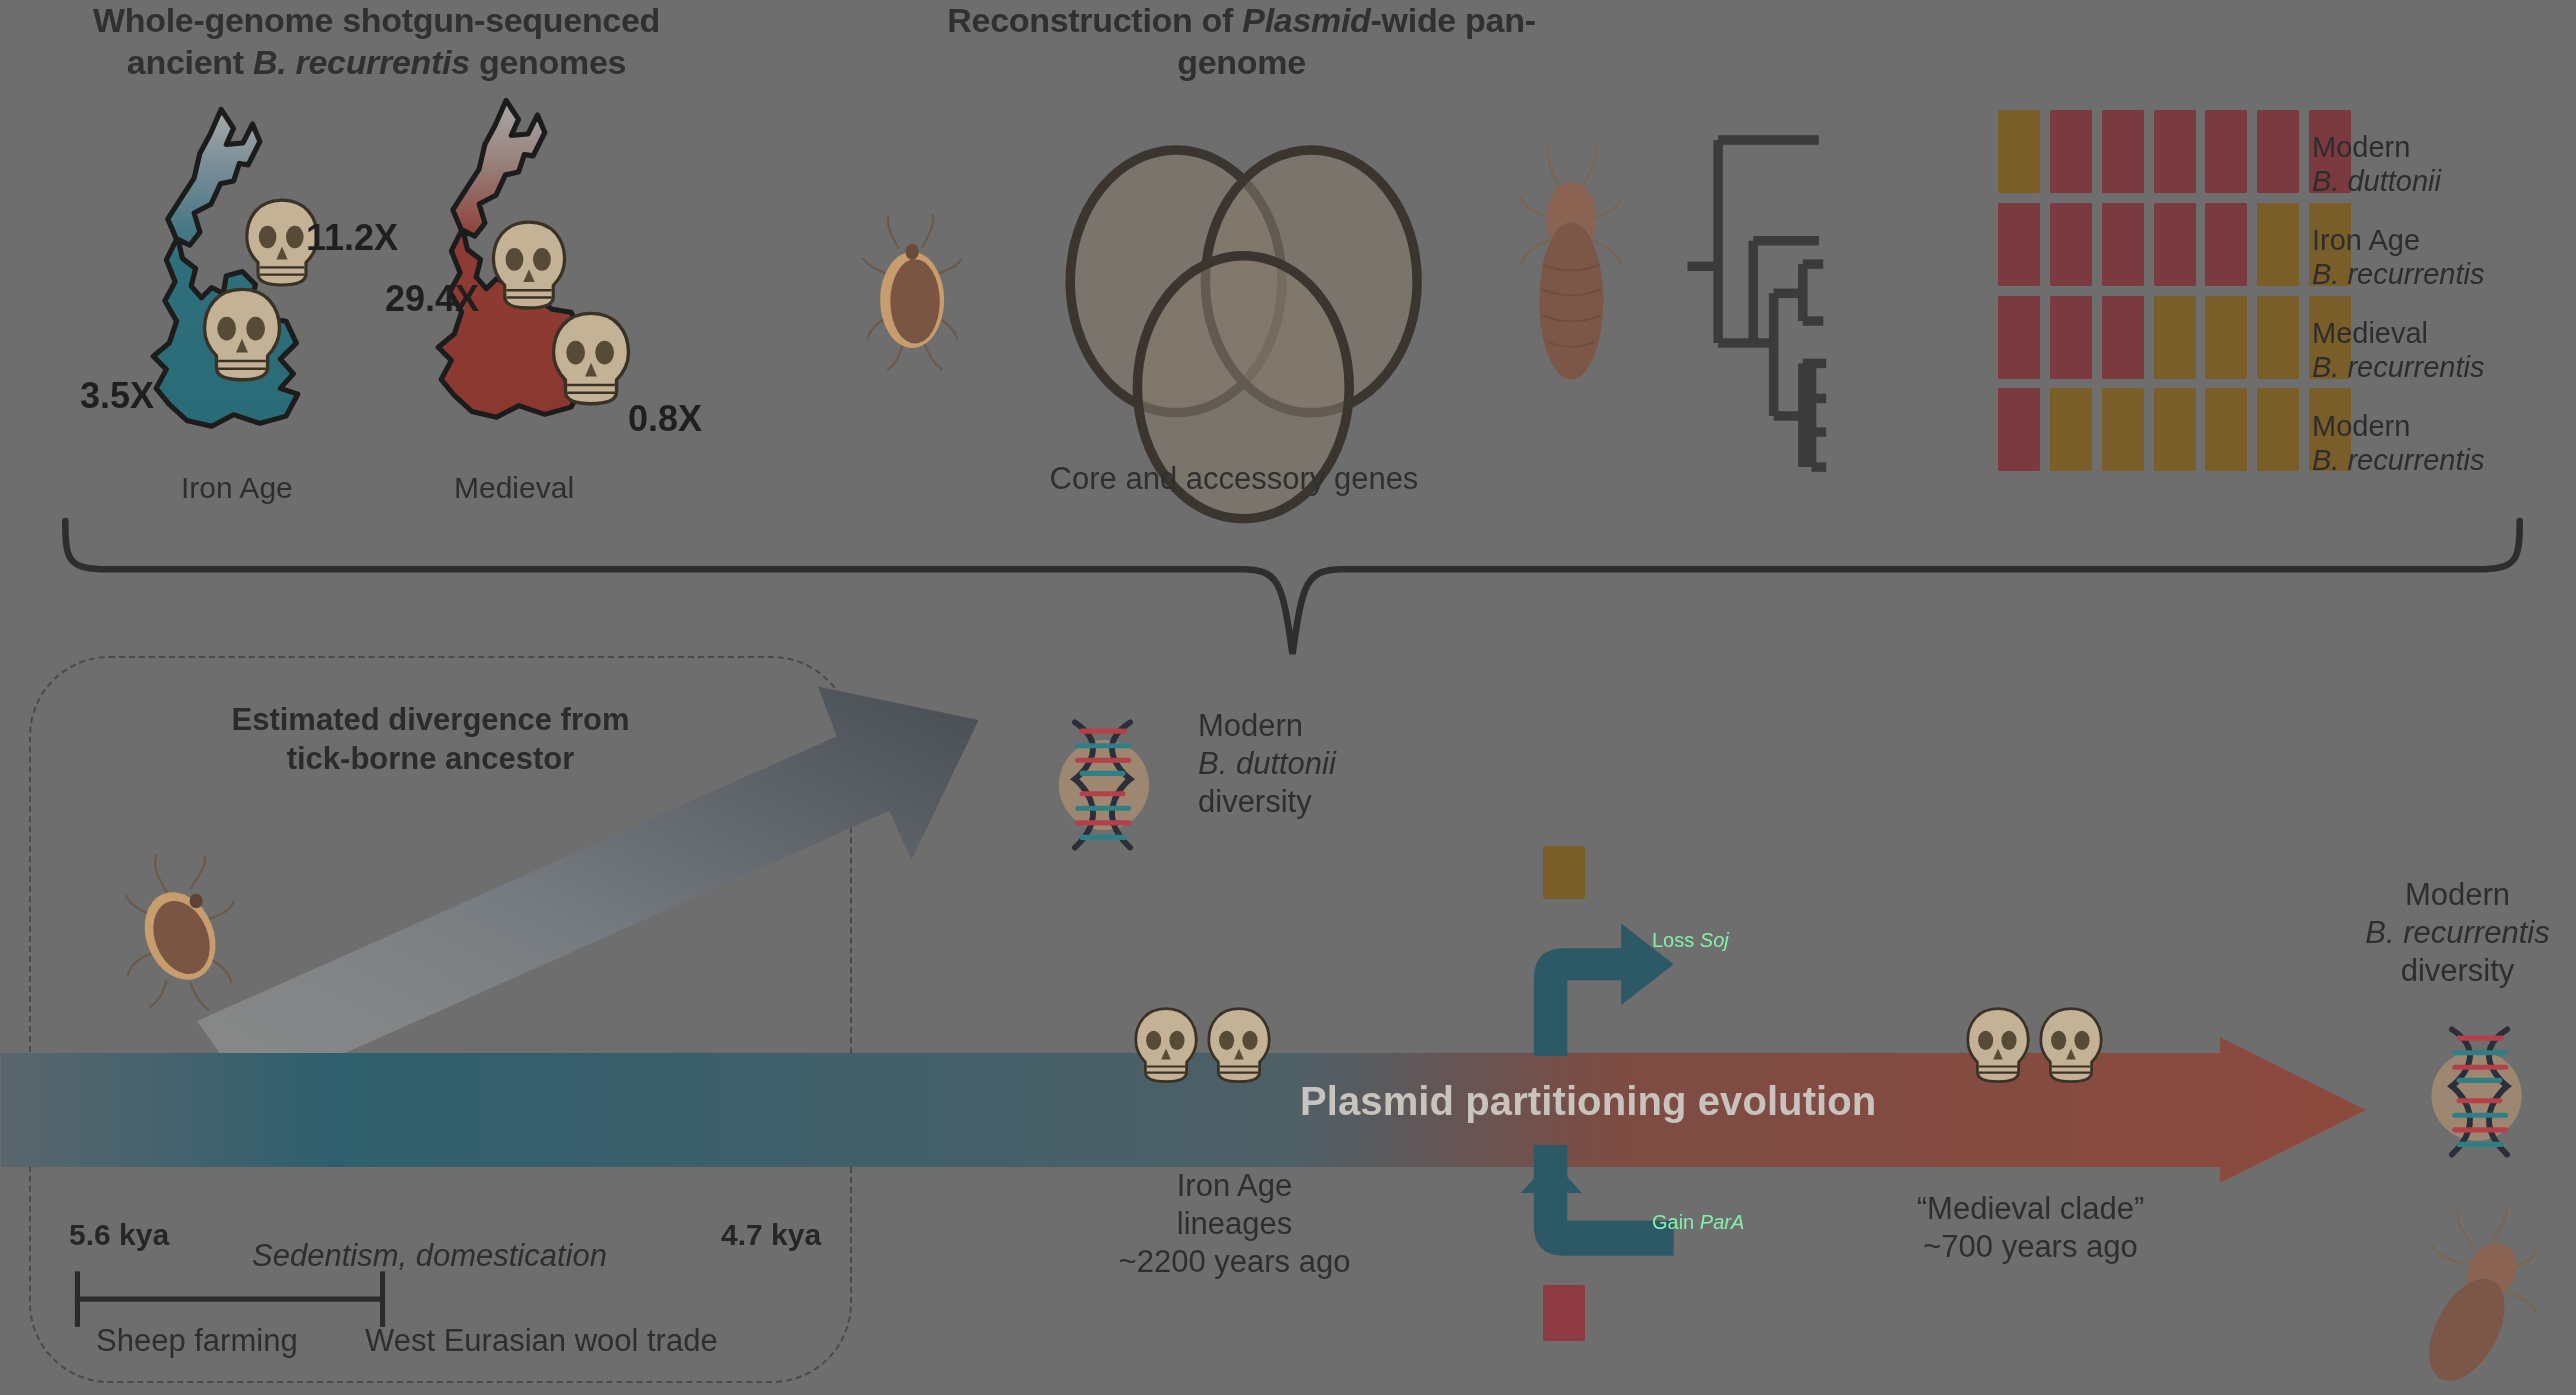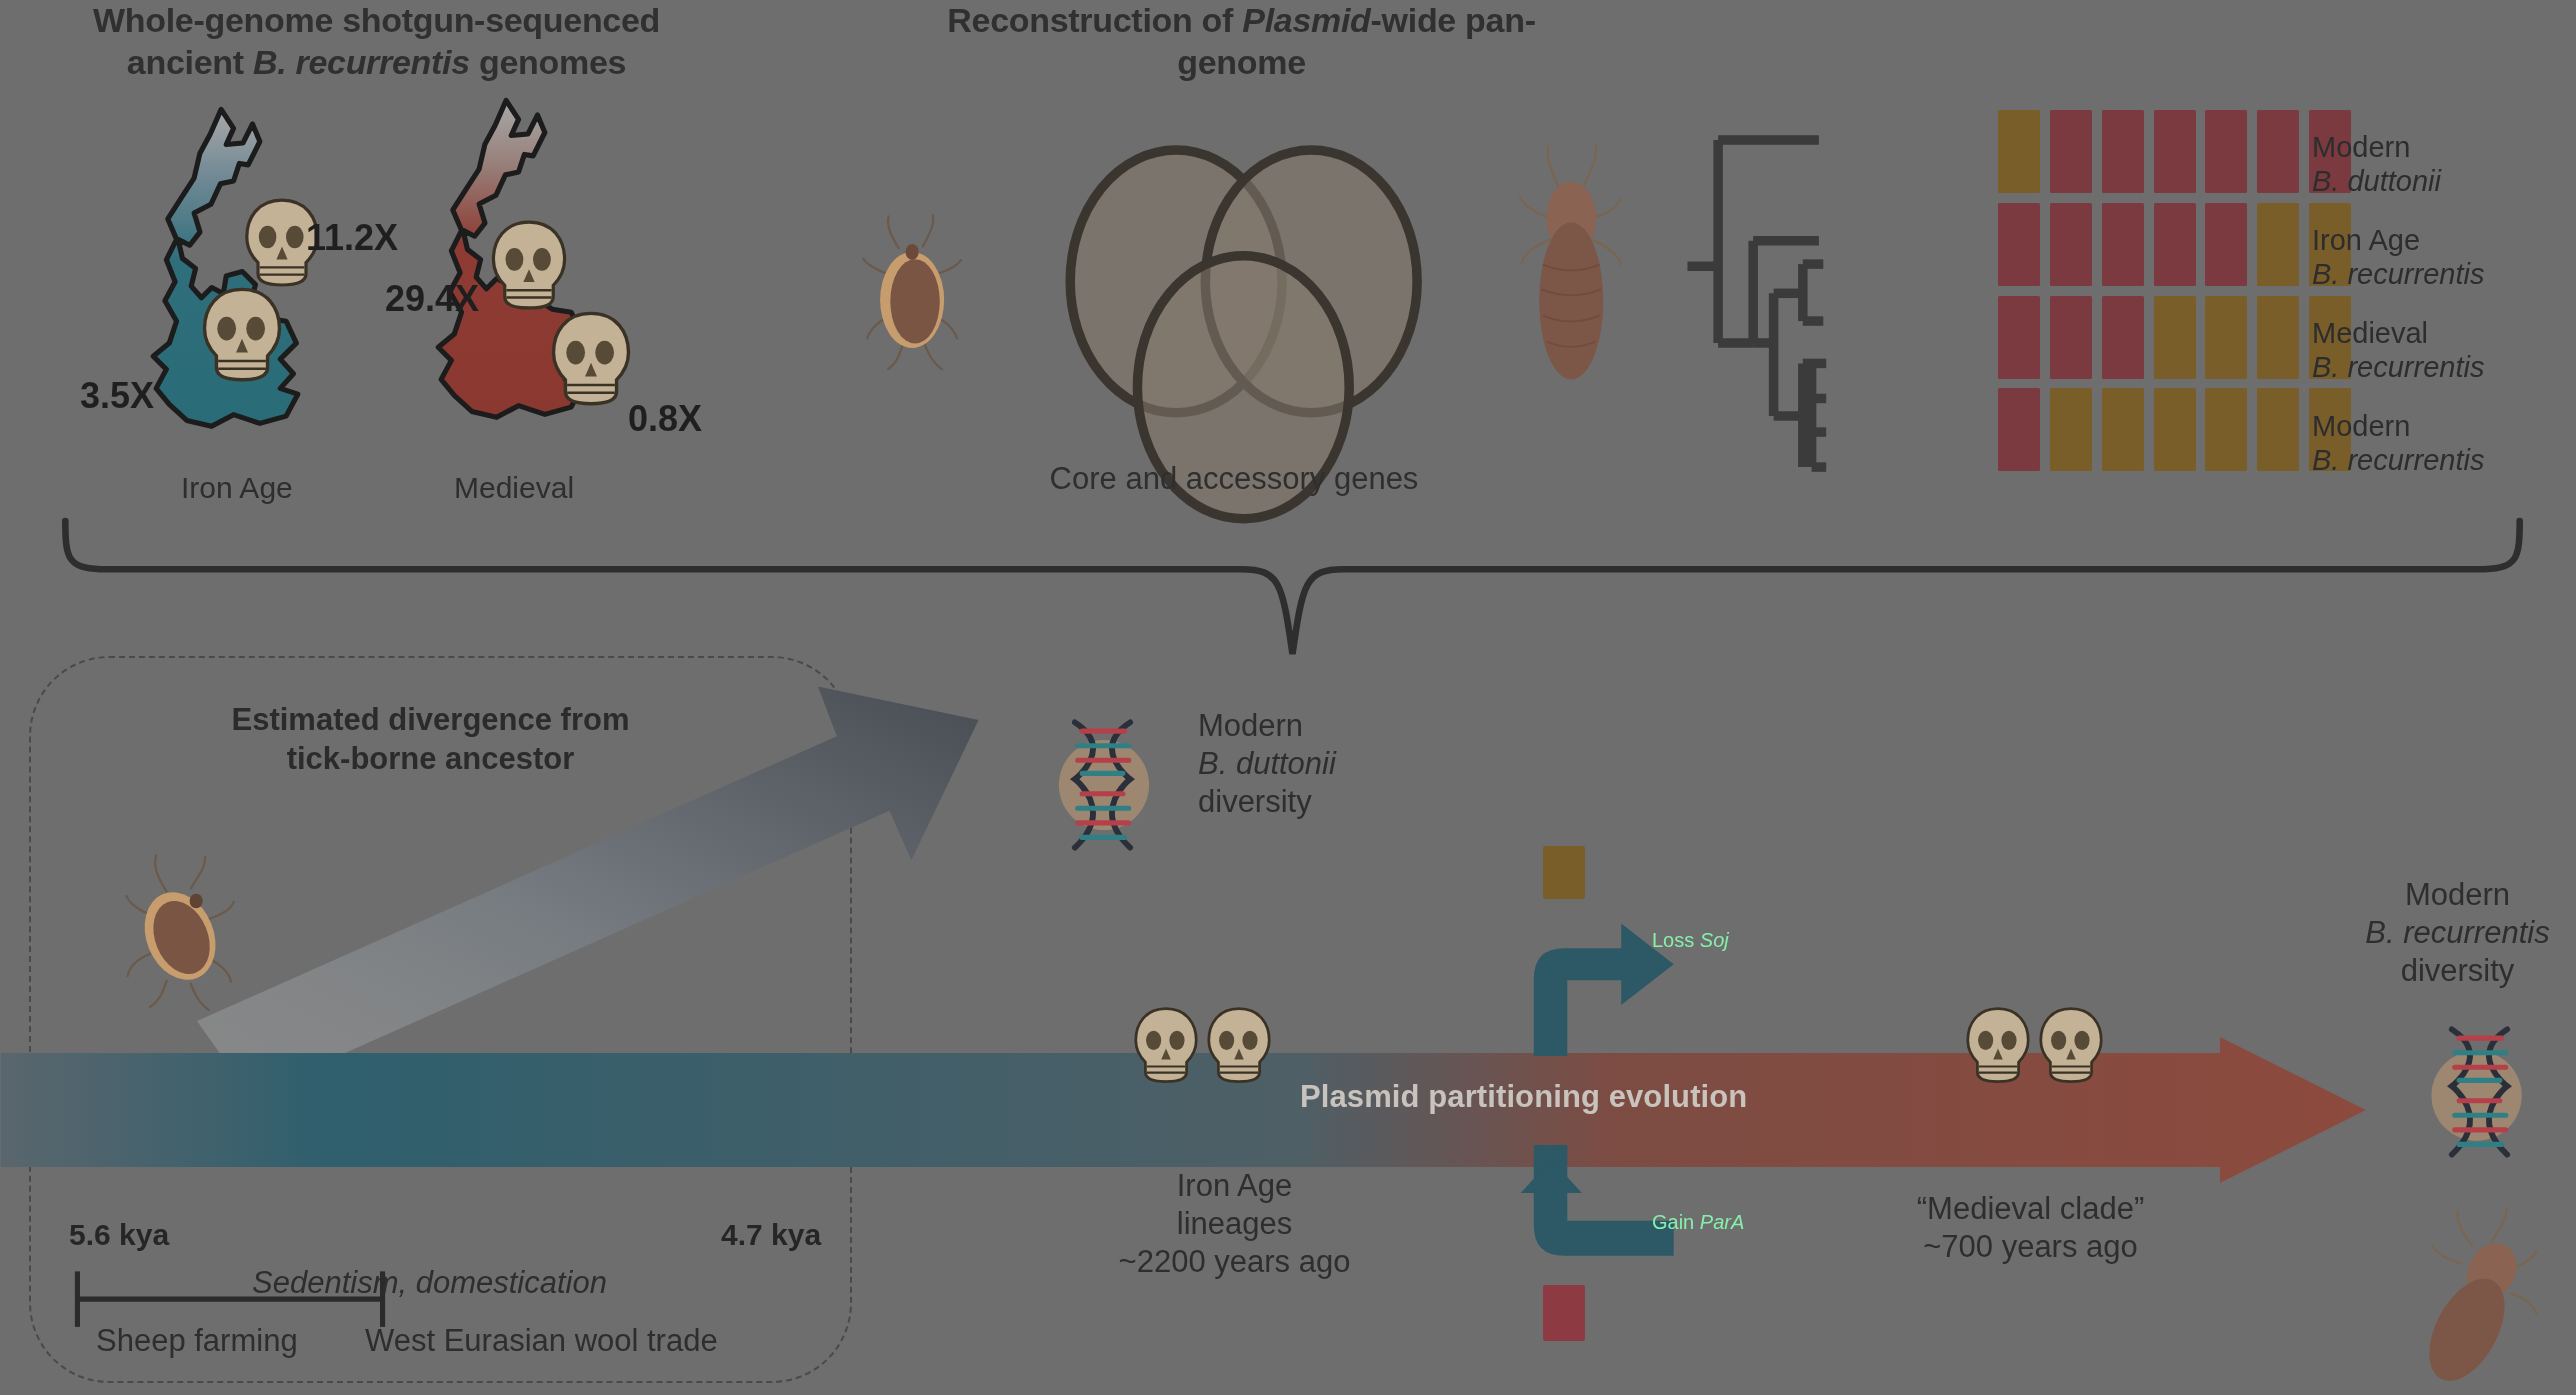--- a/index.html
+++ b/index.html
@@ -32,23 +32,23 @@
   .hm-label{position:absolute;font-size:29px;line-height:1.18;color:#2d2d2d;}
   .hm-label i{font-style:italic;}
 
   
   .dashbox{
     position:absolute;border:2.9px dashed #4a4a4a;border-radius:80px;
   }
   .tl-text{position:absolute;font-size:31px;color:#2e2e2e;line-height:1.22;}
   .tl-text i{font-style:italic;}
   .kya{position:absolute;font-weight:bold;font-size:30px;color:#262626;}
-  .ital{font-style:italic;margin-top:27px;}
+  .ital{font-style:italic;}
   .bar-title{
-    position:absolute;font-weight:bold;font-size:31px;color:#c9c3bd;
+    position:absolute;font-weight:bold;font-size:40px;color:#c9c3bd;
     letter-spacing:0.1px;white-space:nowrap;
   }
   .evo-title{
     position:absolute;font-size:38px;line-height:1.25;text-align:center;color:#2c2c2c;
   }
   .evo-title i{font-style:italic;}
   .gene-lbl{position:absolute;font-size:20px;color:#86efac;white-space:nowrap;}
   .gene-lbl i{font-style:italic;}
   .sq{position:absolute;border-radius:2.2px;}
 </style>

